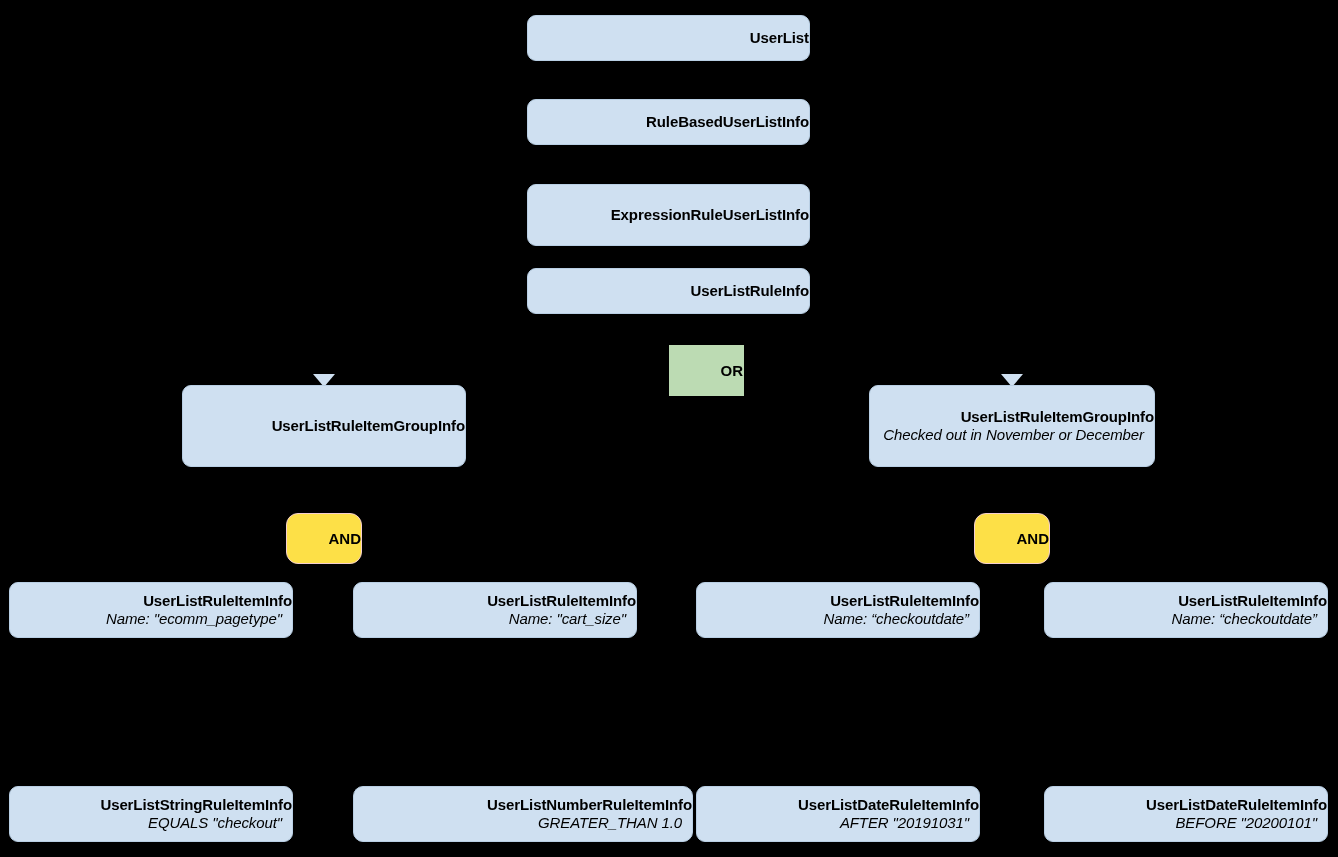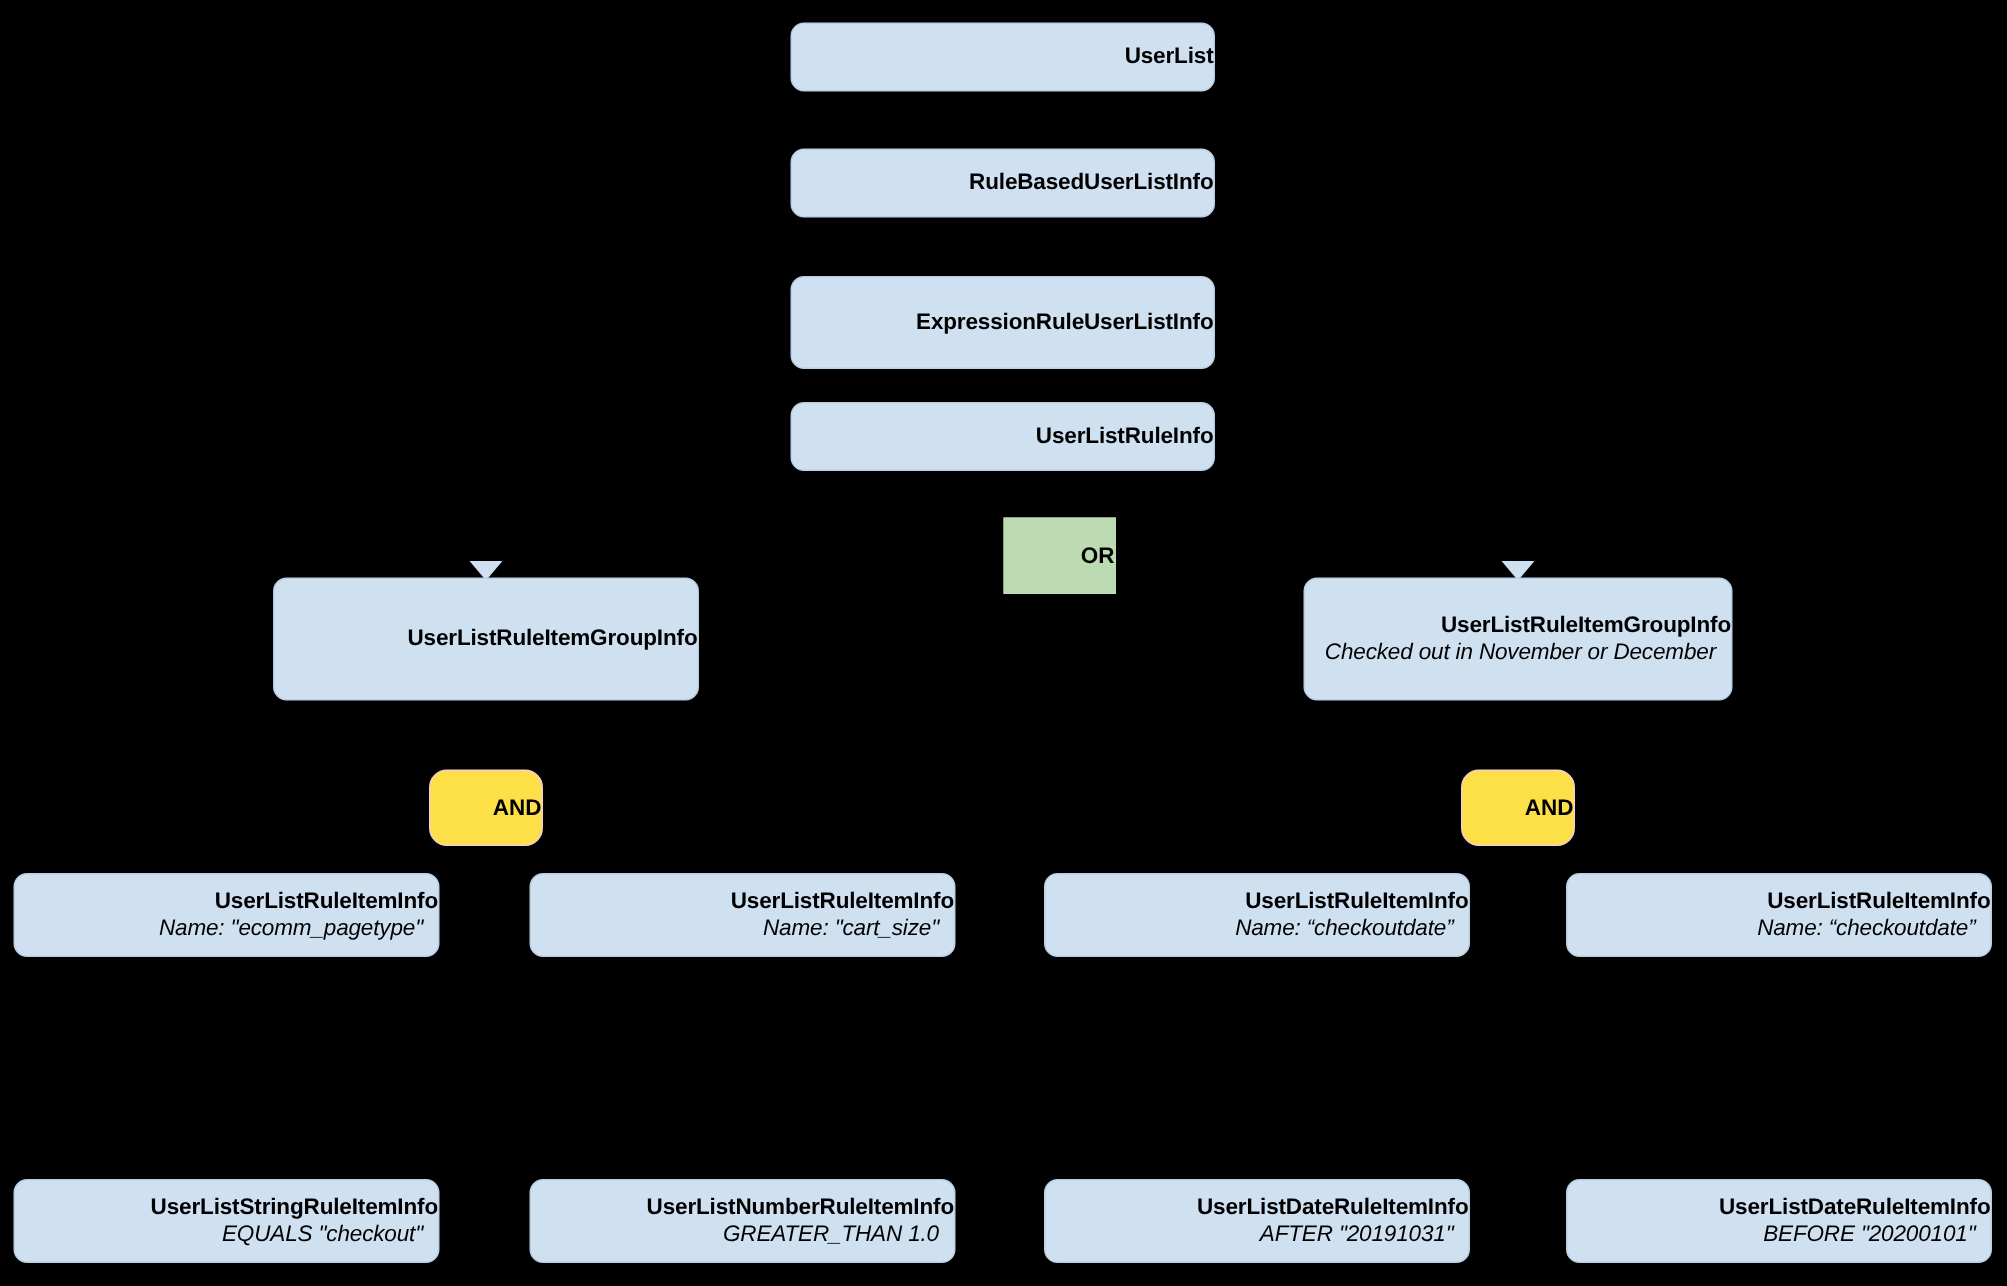--- a/index.html
+++ b/index.html
@@ -139,21 +139,21 @@
   <div class="node blue" style="left:1044px; top:582px; width:284px; height:56px;">
     <div class="title">UserListRuleItemInfo</div>
     <div class="subtitle">Name: “checkoutdate”</div>
   </div>
 
   <div class="node blue" style="left:9px; top:786px; width:284px; height:56px;">
     <div class="title">UserListStringRuleItemInfo</div>
     <div class="subtitle">EQUALS "checkout"</div>
   </div>
 
-  <div class="node blue" style="left:353px; top:786px; width:284px; height:56px;">
+  <div class="node blue" style="left:353px; top:786px; width:340px; height:56px;border-radius:10px;">
     <div class="title">UserListNumberRuleItemInfo</div>
     <div class="subtitle">GREATER_THAN 1.0</div>
   </div>
 
   <div class="node blue" style="left:696px; top:786px; width:284px; height:56px;">
     <div class="title">UserListDateRuleItemInfo</div>
     <div class="subtitle">AFTER "20191031"</div>
   </div>
 
   <div class="node blue" style="left:1044px; top:786px; width:284px; height:56px;">

